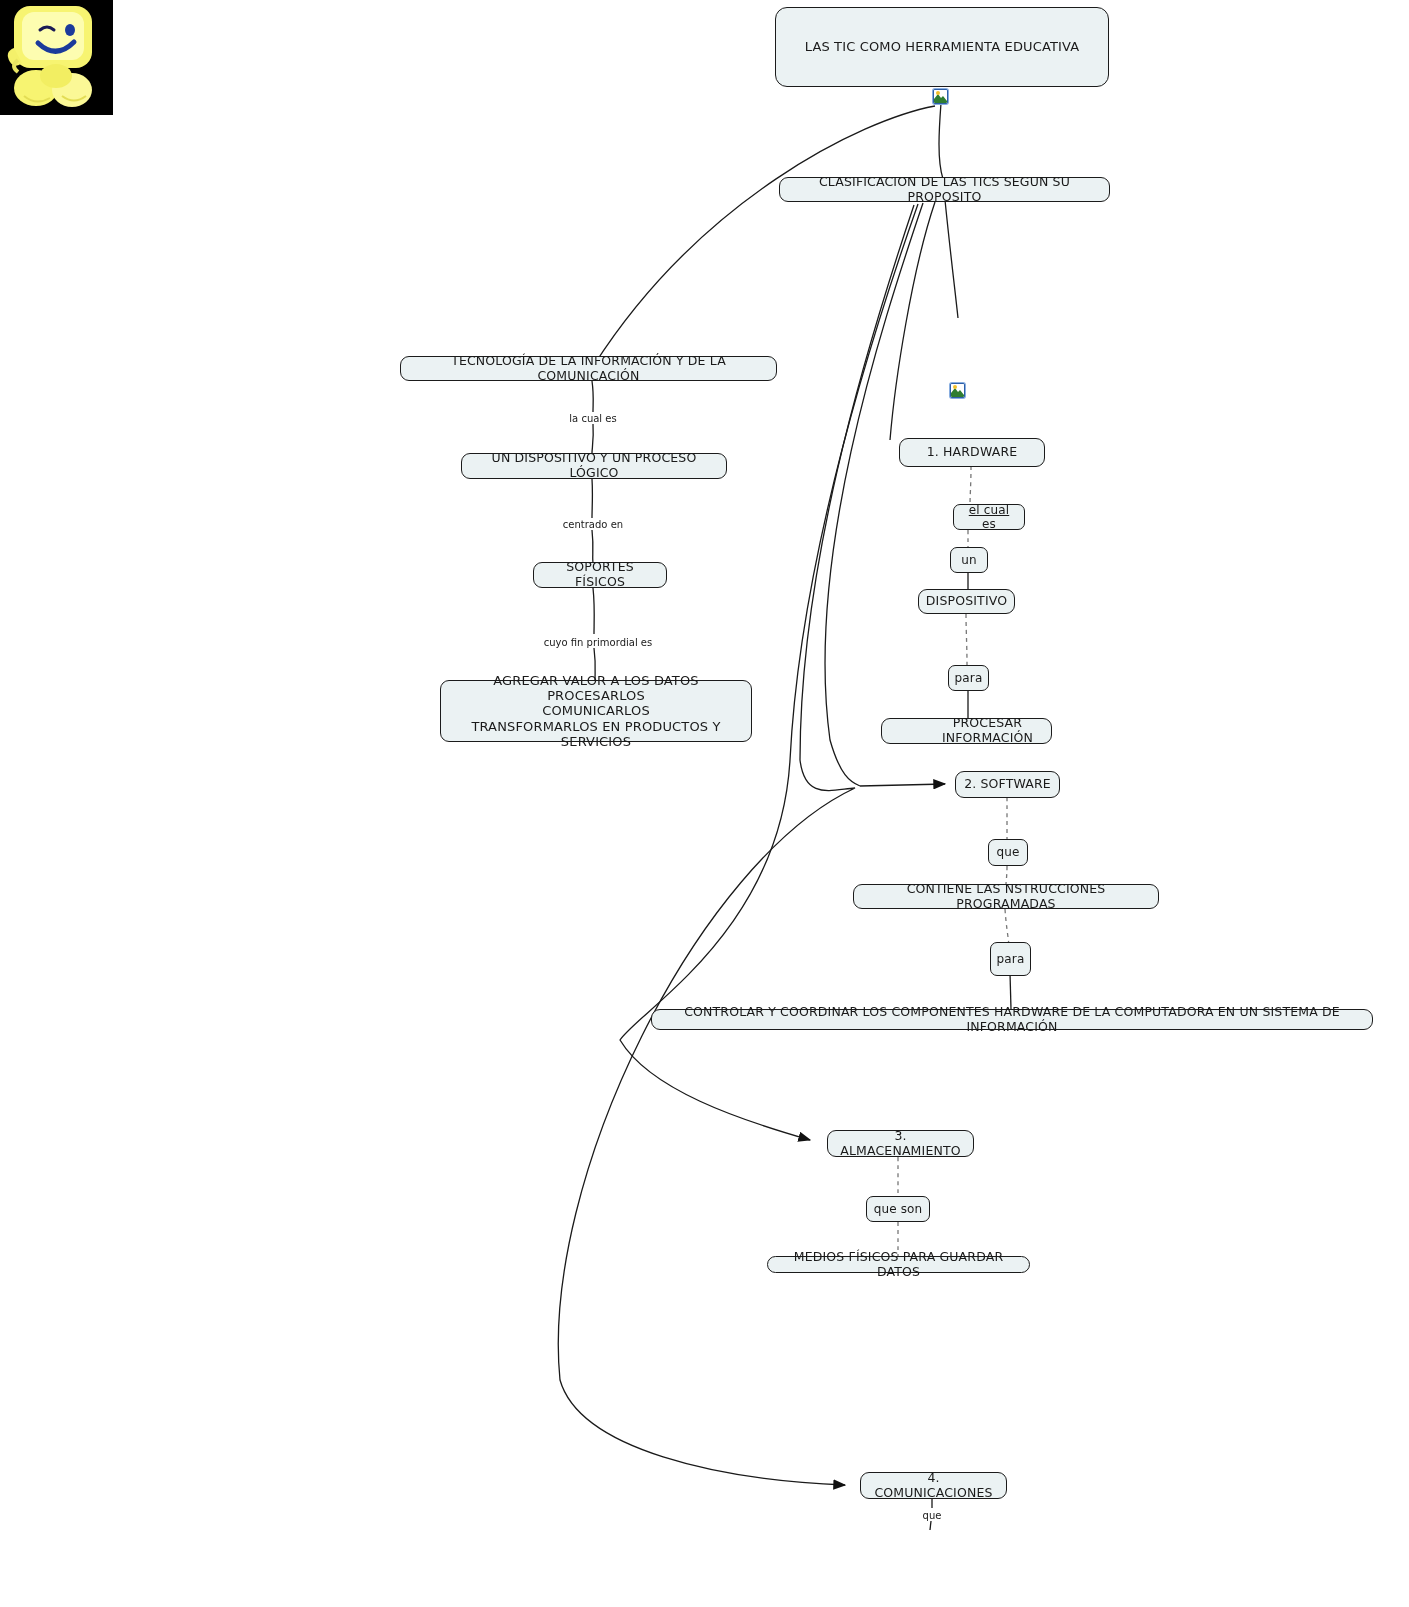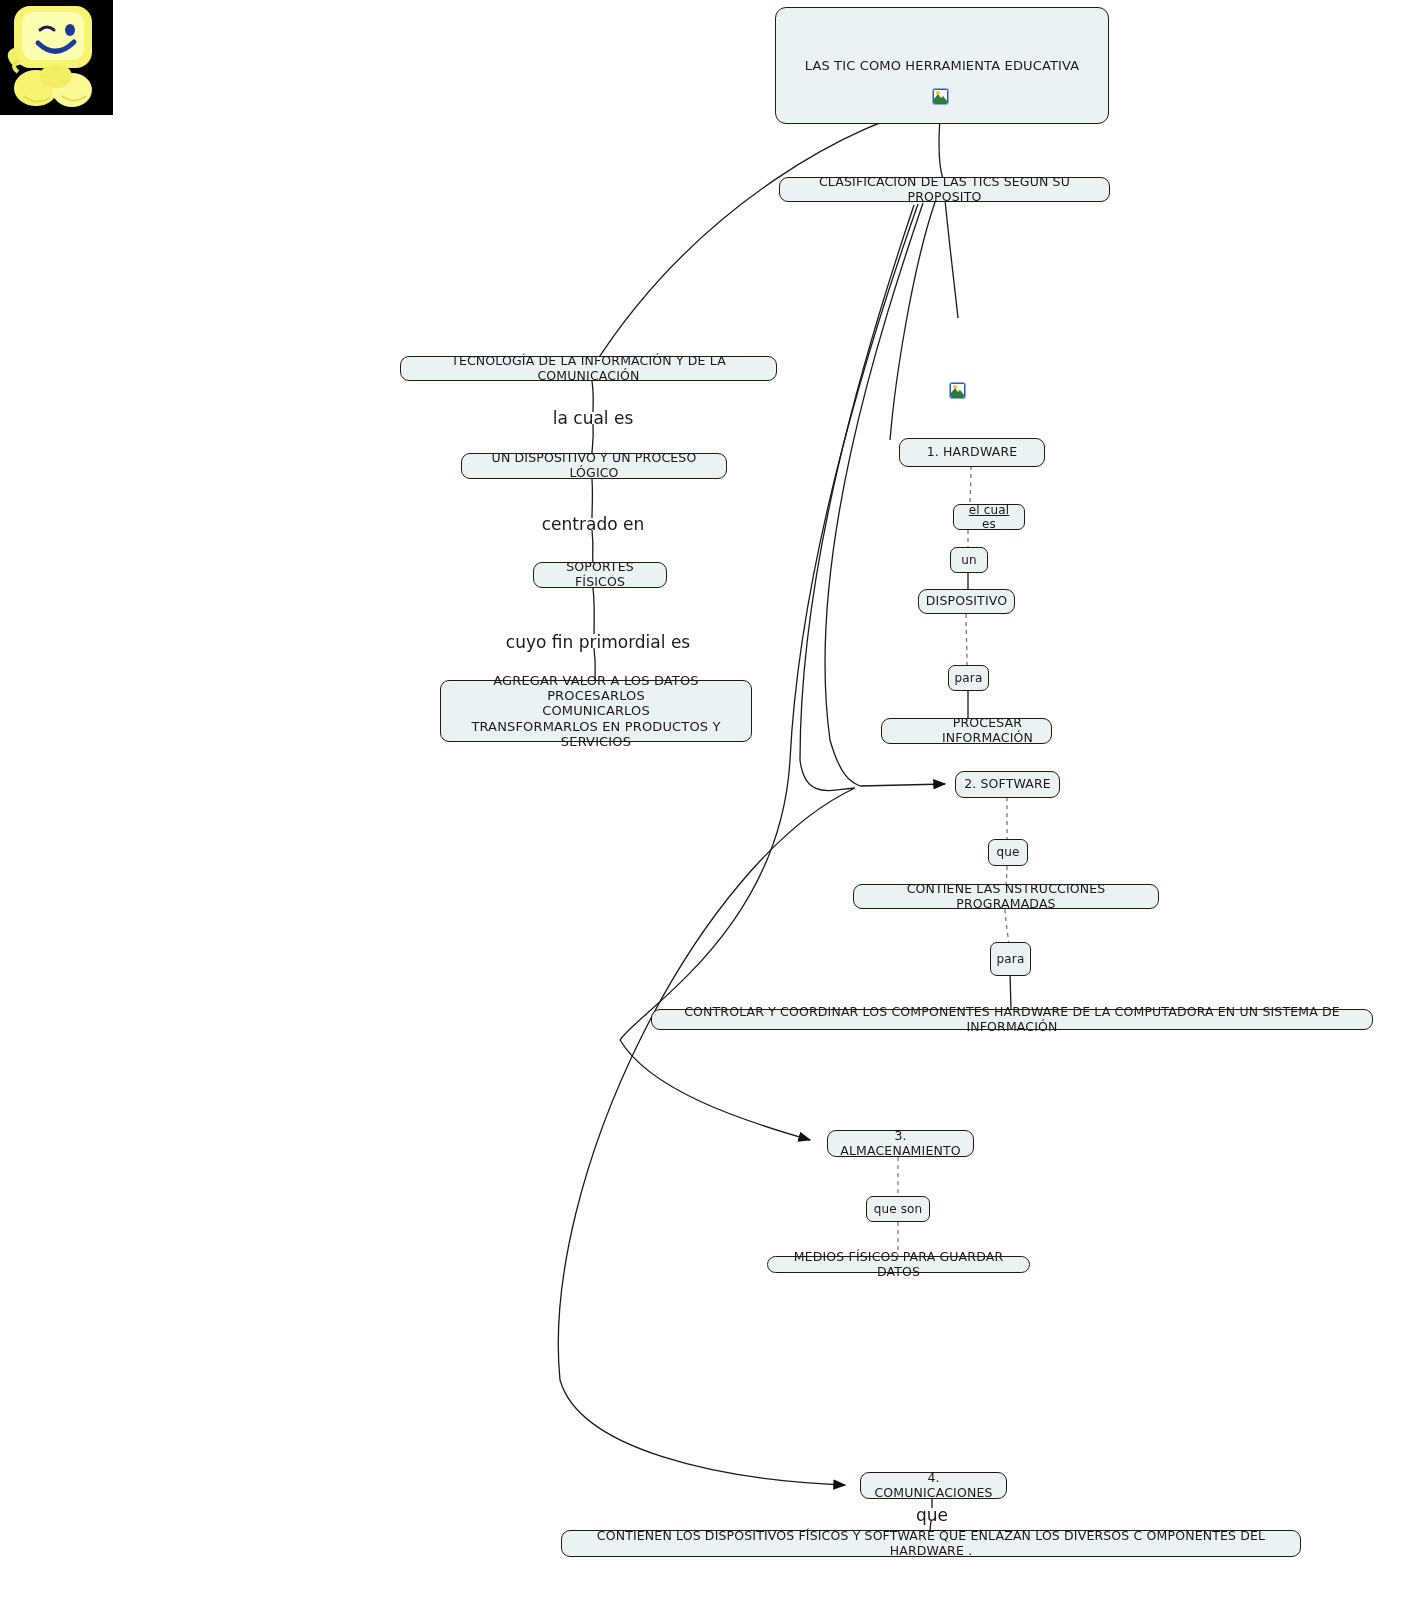--- a/index.html
+++ b/index.html
@@ -53,21 +53,21 @@
   .node.big {
     font-size: 13px;
   }
   .node.title {
     font-size: 13px;
     border-radius: 11px;
   }
   .linklabel {
     position: absolute;
     color: #1a1a1a;
-    font-size: 17px;
+    font-size: 10px;
     background: transparent;
     border: 0;
     text-align: center;
     display: flex;
     align-items: center;
     justify-content: center;
     z-index: 3;
     white-space: nowrap;
   }
   .underlined {
@@ -170,21 +170,21 @@
       <path d="M932 1499 L 932 1508"></path>
       <path d="M931 1521 L 930 1530"></path>
     </g>
     <defs>
       <marker id="arrow" markerWidth="10" markerHeight="8" refX="9" refY="4" orient="auto" markerUnits="strokeWidth">
         <path d="M0,0 L10,4 L0,8 z" fill="#111111"></path>
       </marker>
     </defs>
   </svg>
 
-  <div class="node title" style="left:775px; top:7px; width:334px; height:117px;">LAS TIC COMO HERRAMIENTA EDUCATIVA</div>
+  <div class="node title" style="left:775px; top:7px; width:334px; height:80px;border-radius:12px;">LAS TIC COMO HERRAMIENTA EDUCATIVA</div>
   <div class="resource-icon" style="left:933px; top:89px;">
     <svg width="13" height="13" viewBox="0 0 13 13">
       <rect width="13" height="13" fill="#ffffff"></rect>
       <path d="M0 9 L4 4 L7 8 L9 6 L13 11 L13 13 L0 13 Z" fill="#2f7d32"></path>
       <circle cx="4" cy="3" r="2" fill="#f2c12e"></circle>
     </svg>
   </div>
 
   <div class="node" style="left:779px; top:177px; width:331px; height:25px;">CLASIFICACION DE LAS TICS SEGUN SU PROPOSITO</div>
 
@@ -238,15 +238,14 @@
   <div class="node" style="left:827px; top:1130px; width:147px; height:27px;">3.  ALMACENAMIENTO</div>
 
   <div class="node small" style="left:866px; top:1196px; width:64px; height:26px;">que son</div>
 
   <div class="node" style="left:767px; top:1256px; width:263px; height:17px;">MEDIOS FÍSICOS PARA GUARDAR DATOS</div>
 
   <div class="node" style="left:860px; top:1472px; width:147px; height:27px;">4.  COMUNICACIONES</div>
 
   <div class="linklabel" style="left:908px; top:1507px; width:48px; height:16px;">que</div>
 
-  <div class="node" style="left:561px; top:1530px; width:740px; height:27px;">CONTIENEN LOS DISPOSITIVOS FÍSICOS Y SOFTWARE QUE ENLAZAN LOS DIVERSOS C OMPONENTES DEL HARDWARE .</div>
 
 </div>
 
 </body></html>

